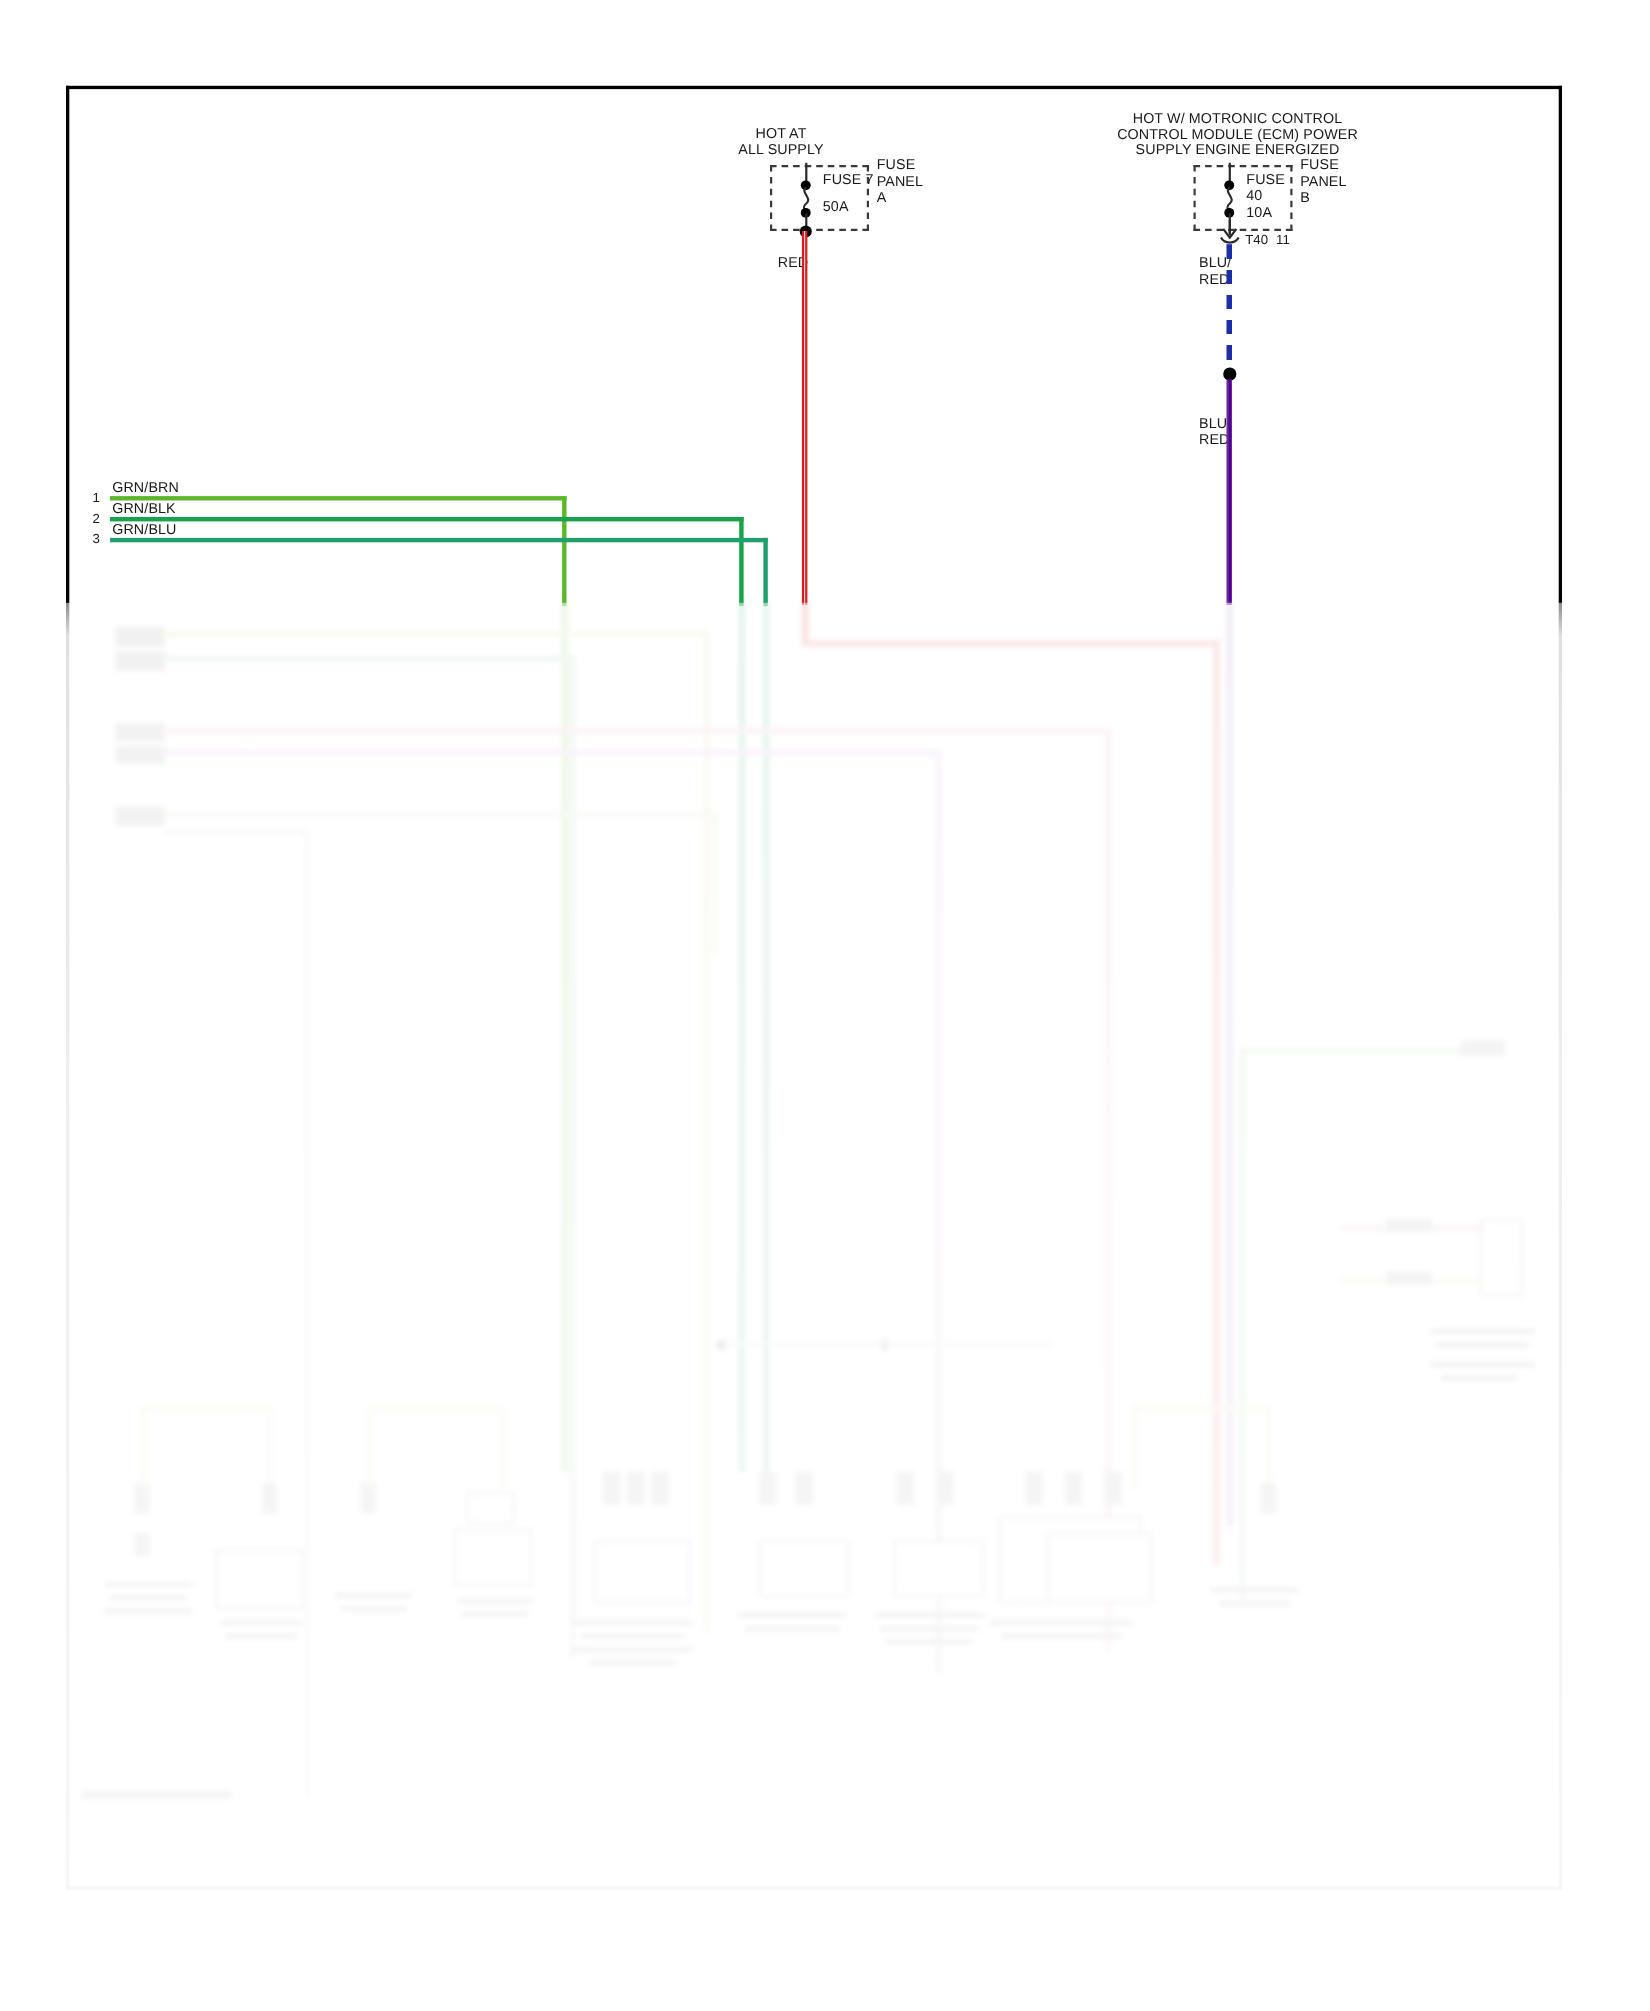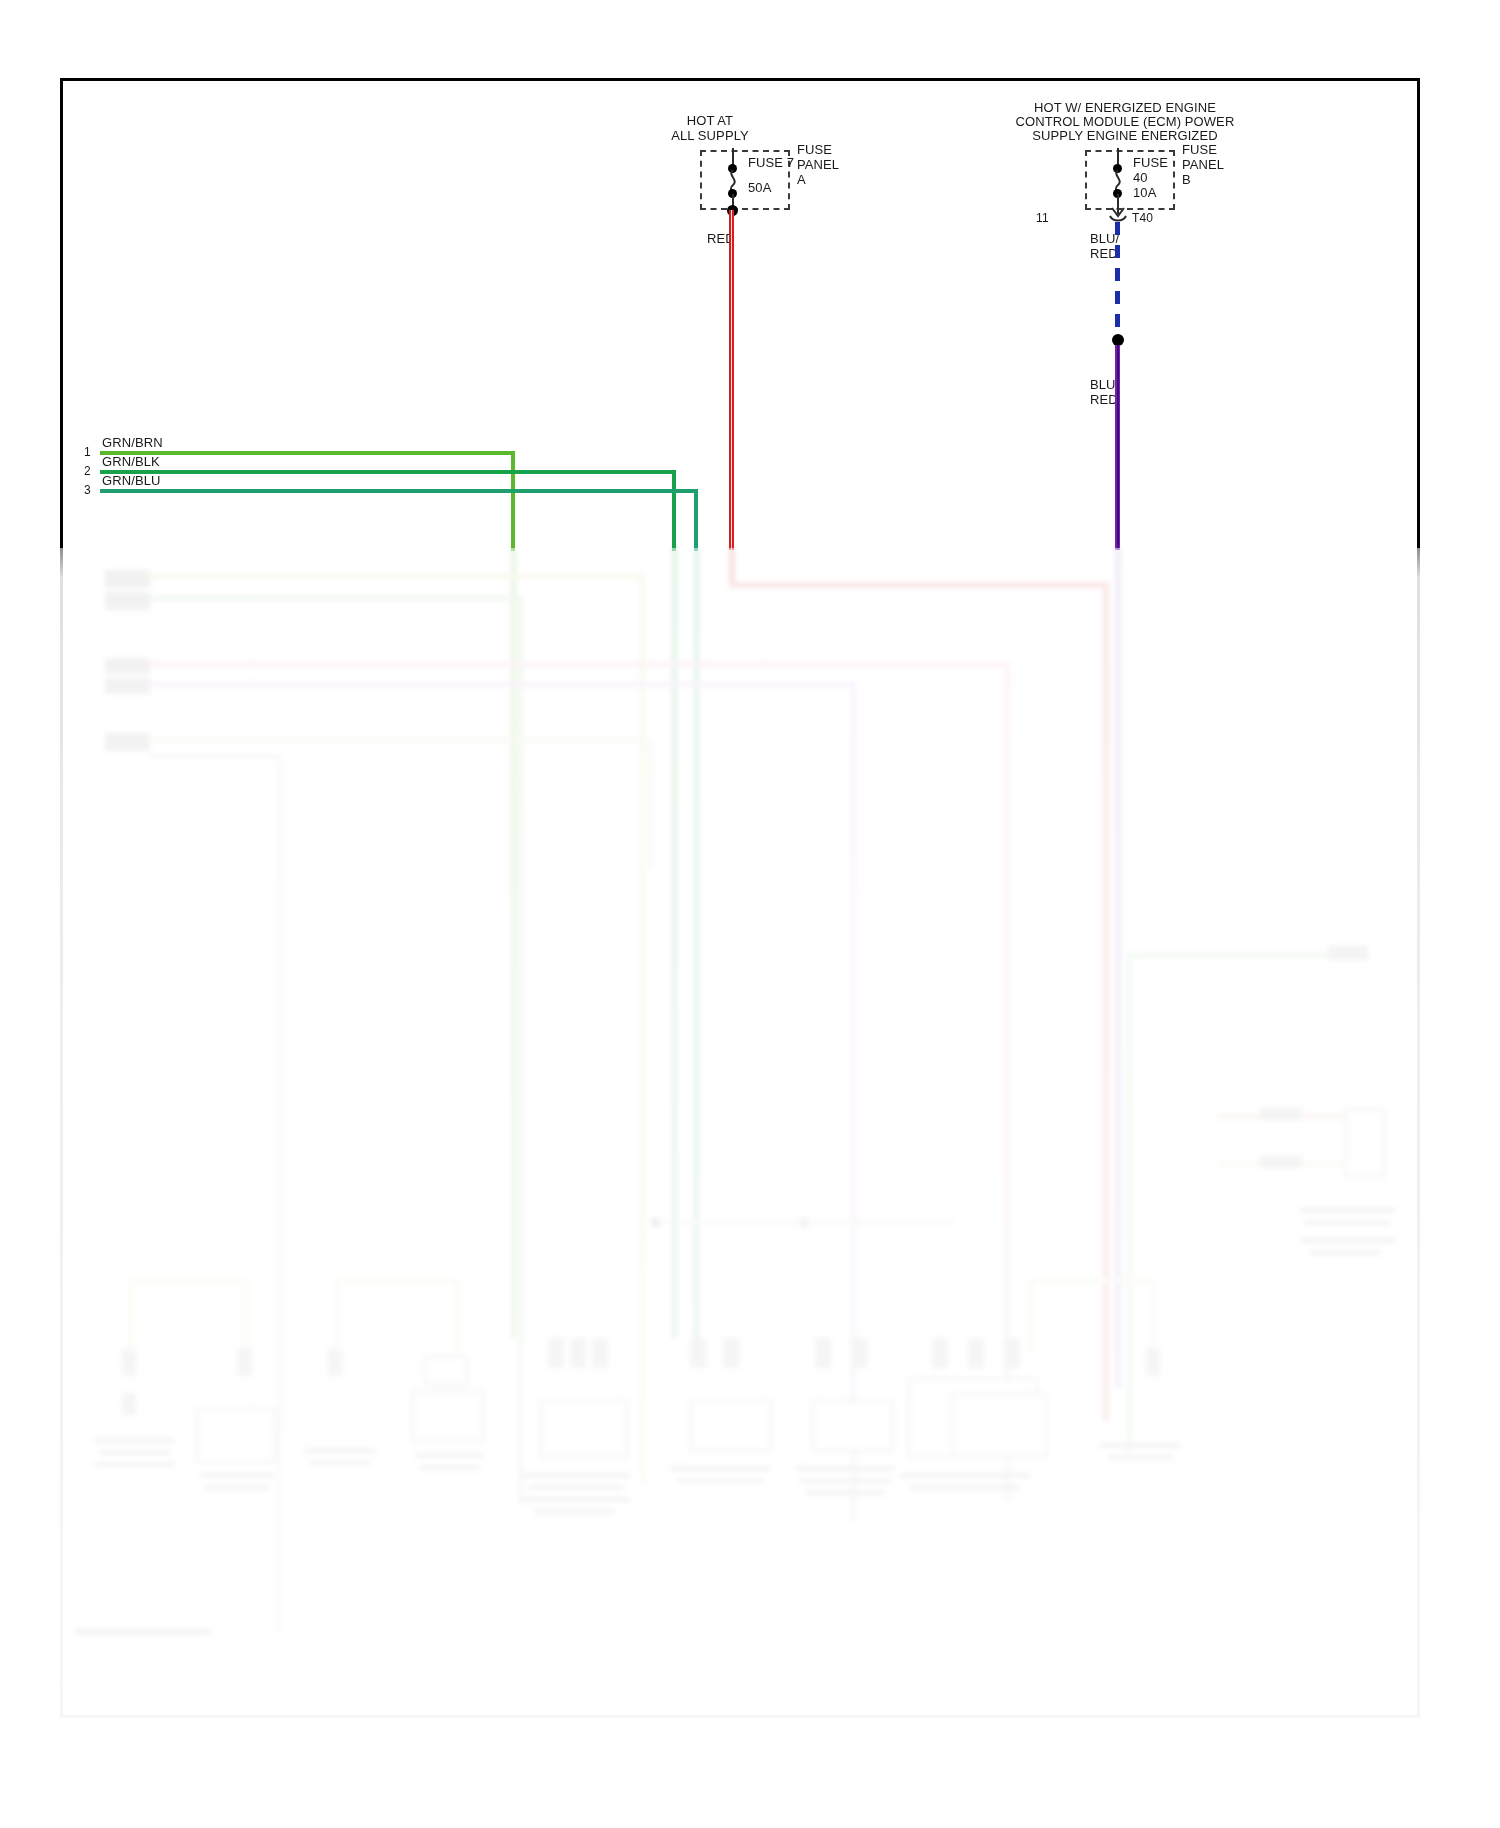--- a/index.html
+++ b/index.html
@@ -176,21 +176,21 @@
     <div class="lbl" style="left:797px; top:157px;">PANEL</div>
     <div class="lbl" style="left:797px; top:172px;">A</div>
 
     <div class="lbl" style="left:707px; top:231px;">RED</div>
   </div>
 
   <div class="w red" style="left:729px; top:210px; width:5px; height:340px;"></div>
   <div class="w" style="left:731px; top:210px; width:1px; height:340px; background:#ffffff; opacity:.85;"></div>
 
   <div>
-    <div class="lbl ctr" style="left:980px; top:100px; width:290px;">HOT W/ ENERGIZED ENGINE</div>
+    <div class="lbl ctr" style="left:980px; top:100px; width:290px;">HOT W/ MOTRONIC CONTROL</div>
     <div class="lbl ctr" style="left:980px; top:114px; width:290px;">CONTROL MODULE (ECM) POWER</div>
     <div class="lbl ctr" style="left:980px; top:128px; width:290px;">SUPPLY ENGINE ENERGIZED</div>
 
     <div class="fusebox" style="left:1085px; top:150px; width:90px; height:60px;"></div>
 
     <div class="fuse-wire" style="left:1117px; top:148px; height:22px;"></div>
     <div class="dot" style="left:1113px; top:164px; width:9px; height:9px;"></div>
     <svg class="squiggle" style="left:1109px; top:170px;" width="20" height="24">
       <path d="M9,0 C3,5 15,10 9,15 C4,19 9,22 9,24" stroke="#2b2b2b" stroke-width="2" fill="none"></path>
     </svg>
@@ -204,21 +204,21 @@
     </svg>
 
     <div class="lbl" style="left:1133px; top:155px;">FUSE</div>
     <div class="lbl" style="left:1133px; top:170px;">40</div>
     <div class="lbl" style="left:1133px; top:185px;">10A</div>
 
     <div class="lbl" style="left:1182px; top:142px;">FUSE</div>
     <div class="lbl" style="left:1182px; top:157px;">PANEL</div>
     <div class="lbl" style="left:1182px; top:172px;">B</div>
 
-    <div class="lbl small" style="left:1036px; top:211px;text-align:center;">11</div>
+    <div class="lbl small" style="left:1160px; top:211px;text-align:center;">11</div>
     <div class="lbl small" style="left:1132px; top:211px;">T40</div>
 
     <div class="lbl" style="left:1090px; top:231px;">BLU/</div>
     <div class="lbl" style="left:1090px; top:246px;">RED</div>
 
     <div class="lbl" style="left:1090px; top:377px;">BLU/</div>
     <div class="lbl" style="left:1090px; top:392px;">RED</div>
   </div>
 
   <div class="blu-red-dash" style="left:1115px; top:222px; height:112px;"></div>

